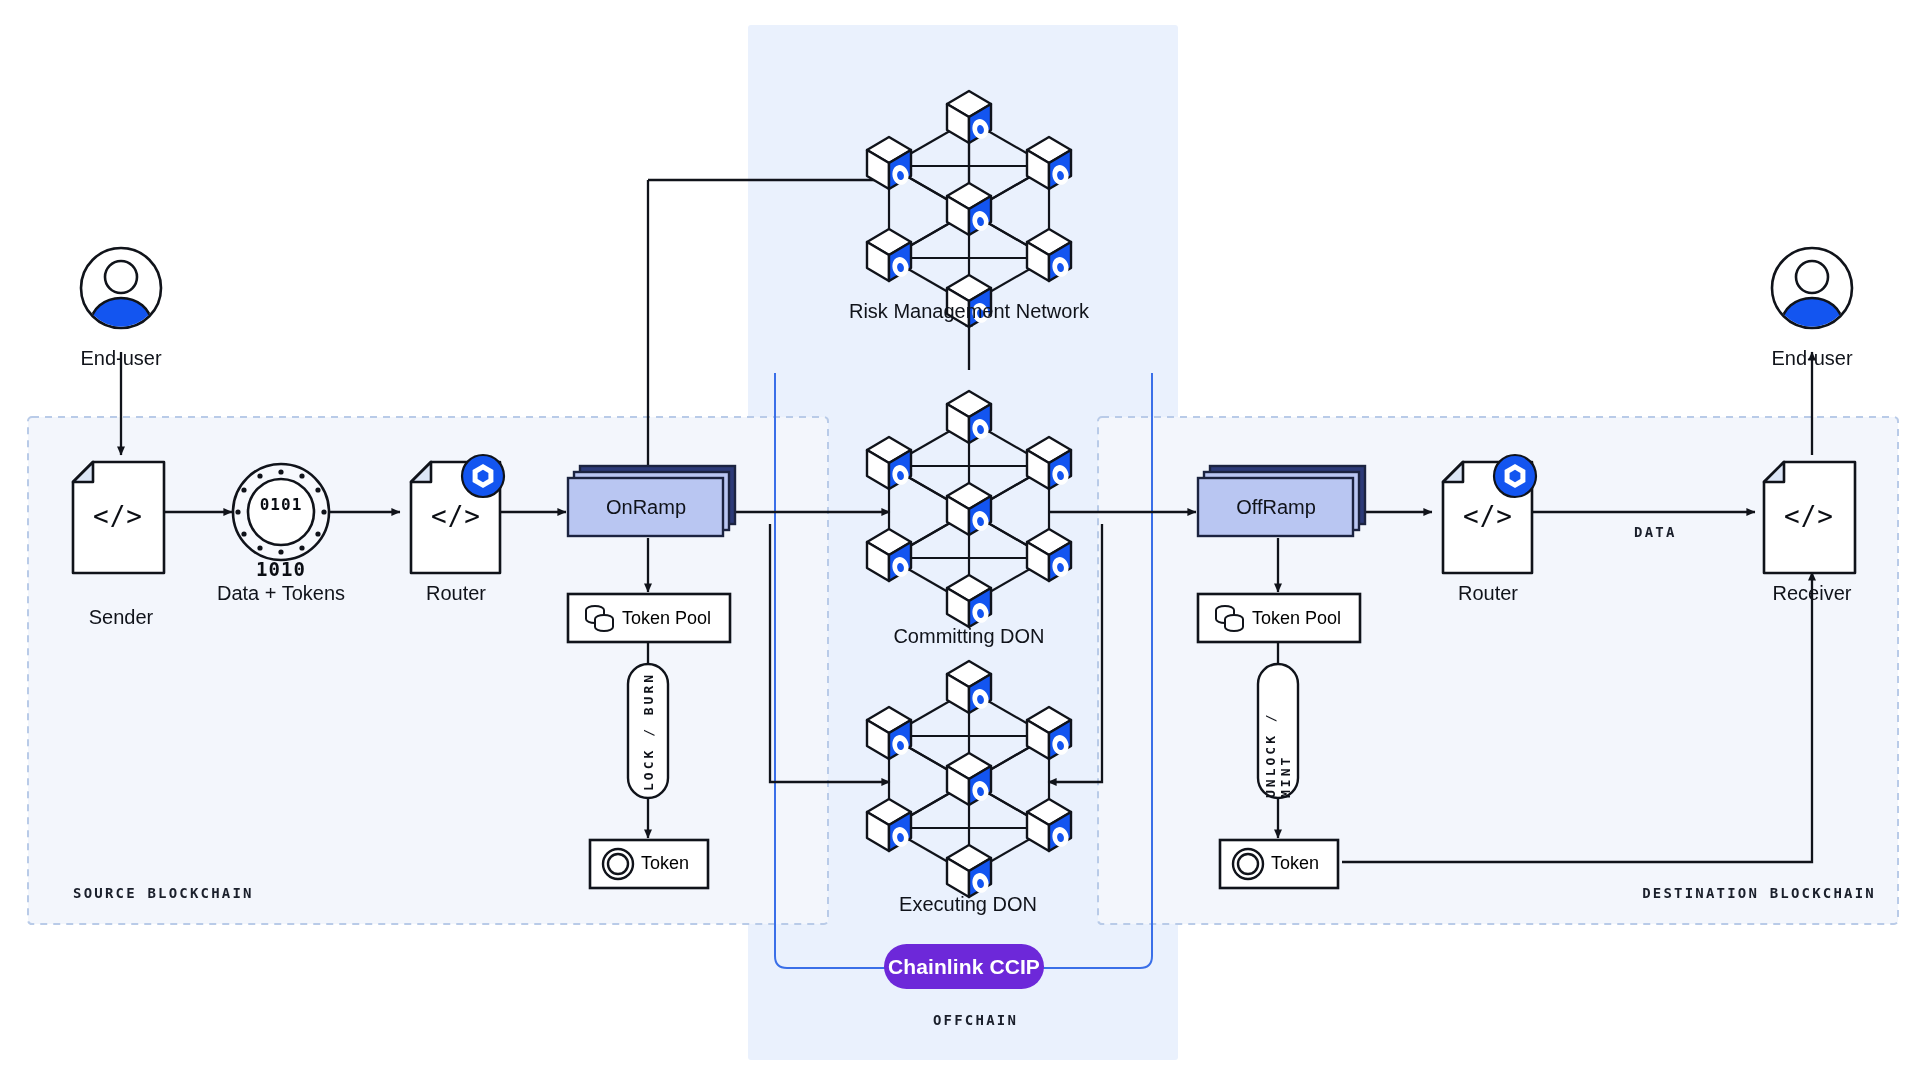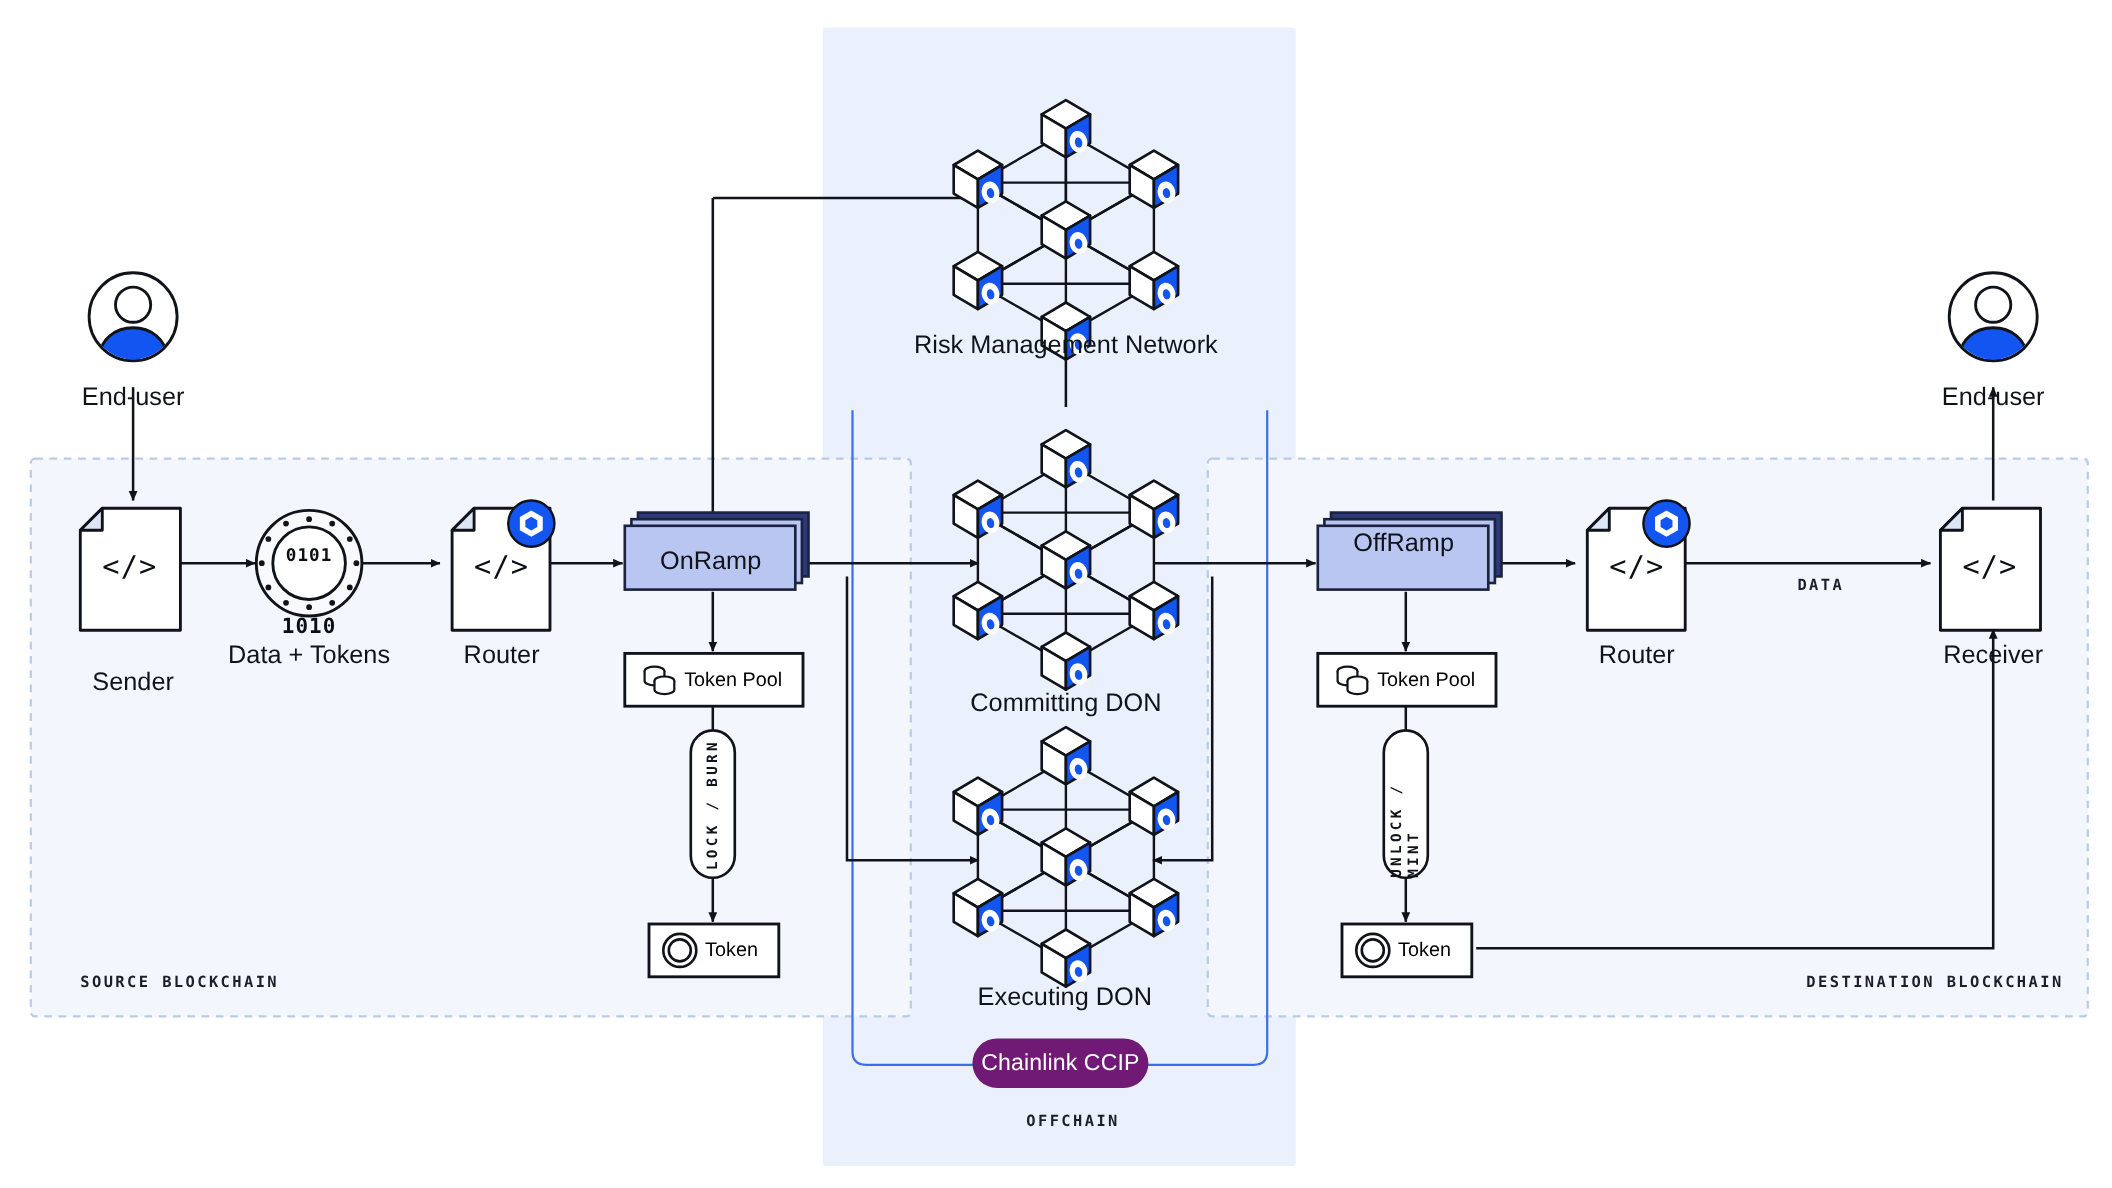--- a/index.html
+++ b/index.html
@@ -6,34 +6,35 @@
   html,body{margin:0;padding:0;background:#ffffff;}
   body{
     font-family:"Liberation Sans", sans-serif;
     width:1920px;height:1080px;overflow:hidden;position:relative;
     color:#0b0e14;
   }
   #stage{position:absolute;left:0;top:0;width:1920px;height:1080px;}
   svg.layer{position:absolute;left:0;top:0;width:1920px;height:1080px;}
   .lbl{position:absolute;white-space:nowrap;}
   .node-label{
-    font-size:23px;color:#10131a;text-align:left;
+    font-size:20px;color:#10131a;text-align:left;
     transform:translateX(-50%);
   }
   .mono-label{
     font-family:"DejaVu Sans Mono","Liberation Mono",monospace;
     font-size:14px;letter-spacing:2.2px;color:#1a1f2b;font-weight:700;padding-left:23px;
   }
   .box-text{
     position:absolute;font-size:18px;color:#000000;white-space:nowrap;
   }
   .ccip-pill{
-    position:absolute;background:#701a75;color:#fff;border-radius:999px;
+    position:absolute;background:#6d28d9;color:#fff;border-radius:999px;
     font-size:21px;display:flex;align-items:center;justify-content:center;
     letter-spacing:.1px;
+    font-weight:bold;
   }
   .pill-vert{
     position:absolute;
     font-family:"DejaVu Sans Mono","Liberation Mono",monospace;
     font-size:13px;letter-spacing:3px;color:#10131a;font-weight:700;
     writing-mode:vertical-rl;transform:rotate(180deg);
     display:flex;align-items:center;justify-content:center;
   }
 </style>
 </head>
@@ -330,21 +331,21 @@
   <div class="pill-vert" style="left:628px;top:664px;width:40px;height:134px;">LOCK / BURN</div>
 
   <div class="lbl box-text" style="left:641px;top:853px;">Token</div>
 
   <div class="lbl node-label" style="left:969px;top:300px;">Risk Management Network</div>
 
   <div class="lbl node-label" style="left:969px;top:625px;">Committing DON</div>
 
   <div class="lbl node-label" style="left:924px;top:893px;margin-left:44px;">Executing DON</div>
 
-  <div class="lbl node-label" style="left:1276px;top:480px;">OffRamp</div>
+  <div class="lbl node-label" style="left:1276px;top:496px;">OffRamp</div>
 
   <div class="lbl box-text" style="left:1252px;top:608px;">Token Pool</div>
 
   <div class="pill-vert" style="left:1258px;top:664px;width:40px;height:134px;">UNLOCK / MINT</div>
 
   <div class="lbl box-text" style="left:1271px;top:853px;">Token</div>
 
   <div class="lbl" style="left:1488px;top:501px;transform:translateX(-50%);font-family:'DejaVu Sans Mono','Liberation Mono',monospace;font-size:26px;letter-spacing:1px;">&lt;/&gt;</div>
   <div class="lbl node-label" style="left:1488px;top:582px;">Router</div>
 

